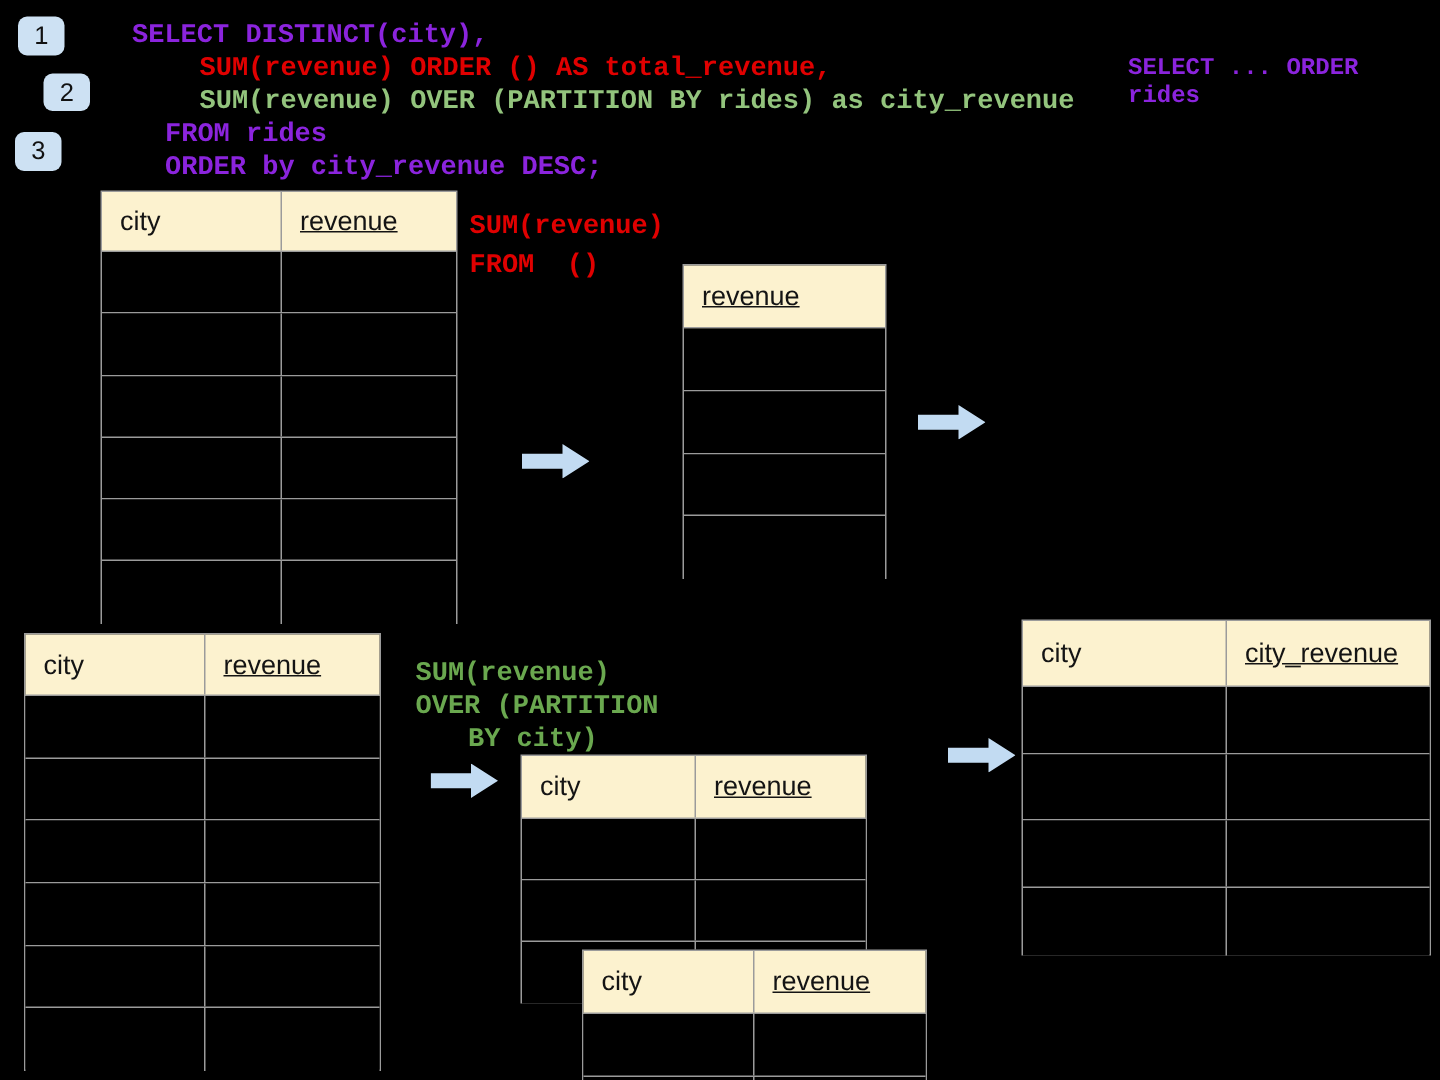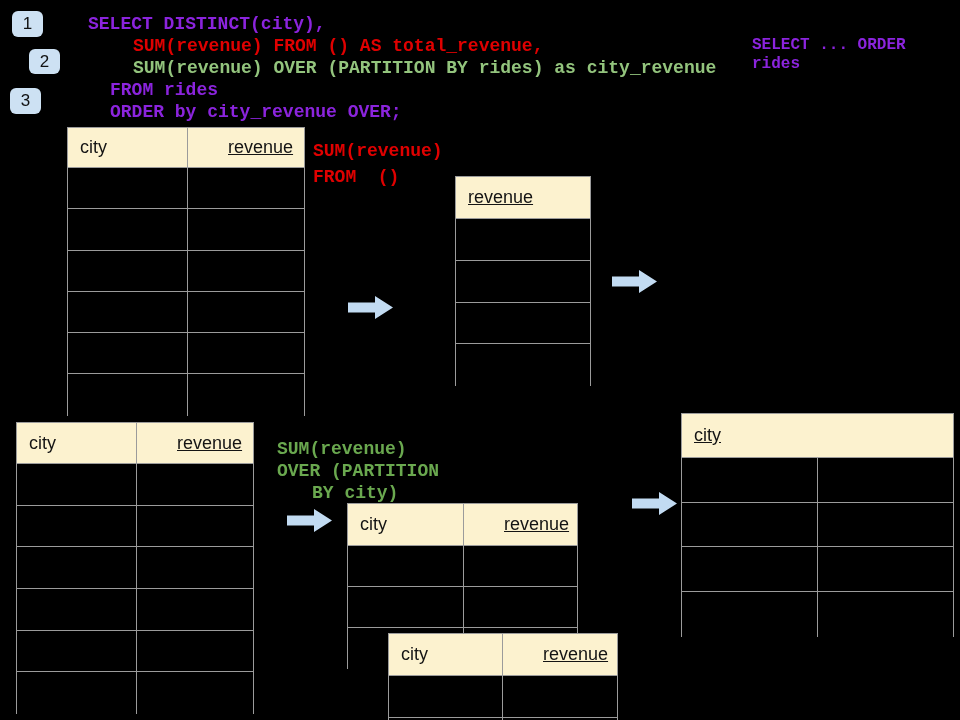--- a/index.html
+++ b/index.html
@@ -58,21 +58,20 @@
   
   .tbl {
     position: absolute;
     border: 1px solid var(--grid-line);
     background: #000;
   }
   .thead {
     display: grid;
     background: var(--table-header-fill);
     border-bottom: 1px solid var(--grid-line);
-    gap: 28px;
   }
   .hcell {
     display: flex;
     align-items: center;
     padding-left: 12px;
     font-size: 18px;
     color: var(--header-text);
     border-right: 1px solid var(--grid-line);
     overflow: hidden;
   }
@@ -115,24 +114,24 @@
 <body>
 
 <div id="canvas">
 
   <div class="badge" style="left:12px; top:11px; width:31px; height:26px;">1</div>
   <div class="badge" style="left:29px; top:49px; width:31px; height:25px;">2</div>
   <div class="badge" style="left:10px; top:88px; width:31px; height:26px;">3</div>
 
   <div>
     <div class="code-line purple" style="left:88px;  top:13px;">SELECT DISTINCT(city),</div>
-    <div class="code-line red" style="left:133px; top:35px;">SUM(revenue) FROM () AS total_revenue,</div>
+    <div class="code-line red" style="left:133px; top:35px;">SUM(revenue) ORDER () AS total_revenue,</div>
     <div class="code-line green" style="left:133px; top:57px;">SUM(revenue) OVER (PARTITION BY rides) as city_revenue</div>
     <div class="code-line purple" style="left:110px; top:79px;">FROM rides</div>
-    <div class="code-line purple" style="left:110px; top:101px;">ORDER by city_revenue OVER;</div>
+    <div class="code-line purple" style="left:110px; top:101px;">ORDER by city_revenue DESC;</div>
   </div>
 
   <div>
     <div class="code-line purple small-code" style="left:752px; top:36px;">SELECT ... ORDER</div>
     <div class="code-line purple small-code" style="left:752px; top:55px;">rides</div>
   </div>
 
   <div>
     <div class="code-line red" style="left:313px; top:140px;">SUM(revenue)</div>
     <div class="code-line red" style="left:313px; top:166px;">FROM  ()</div>
@@ -269,20 +268,21 @@
         <div class="trow">
           <div class="tcell"></div>
           <div class="tcell"></div>
         </div>
       </div>
   </div>
 
   <div class="tbl t-final-result">
     <div class="thead">
       <div class="hcell">city</div>
+      <div class="hcell">city_revenue</div>
     </div>
     <div class="tbody">
         <div class="trow">
           <div class="tcell"></div>
           <div class="tcell"></div>
         </div>
         <div class="trow">
           <div class="tcell"></div>
           <div class="tcell"></div>
         </div>

